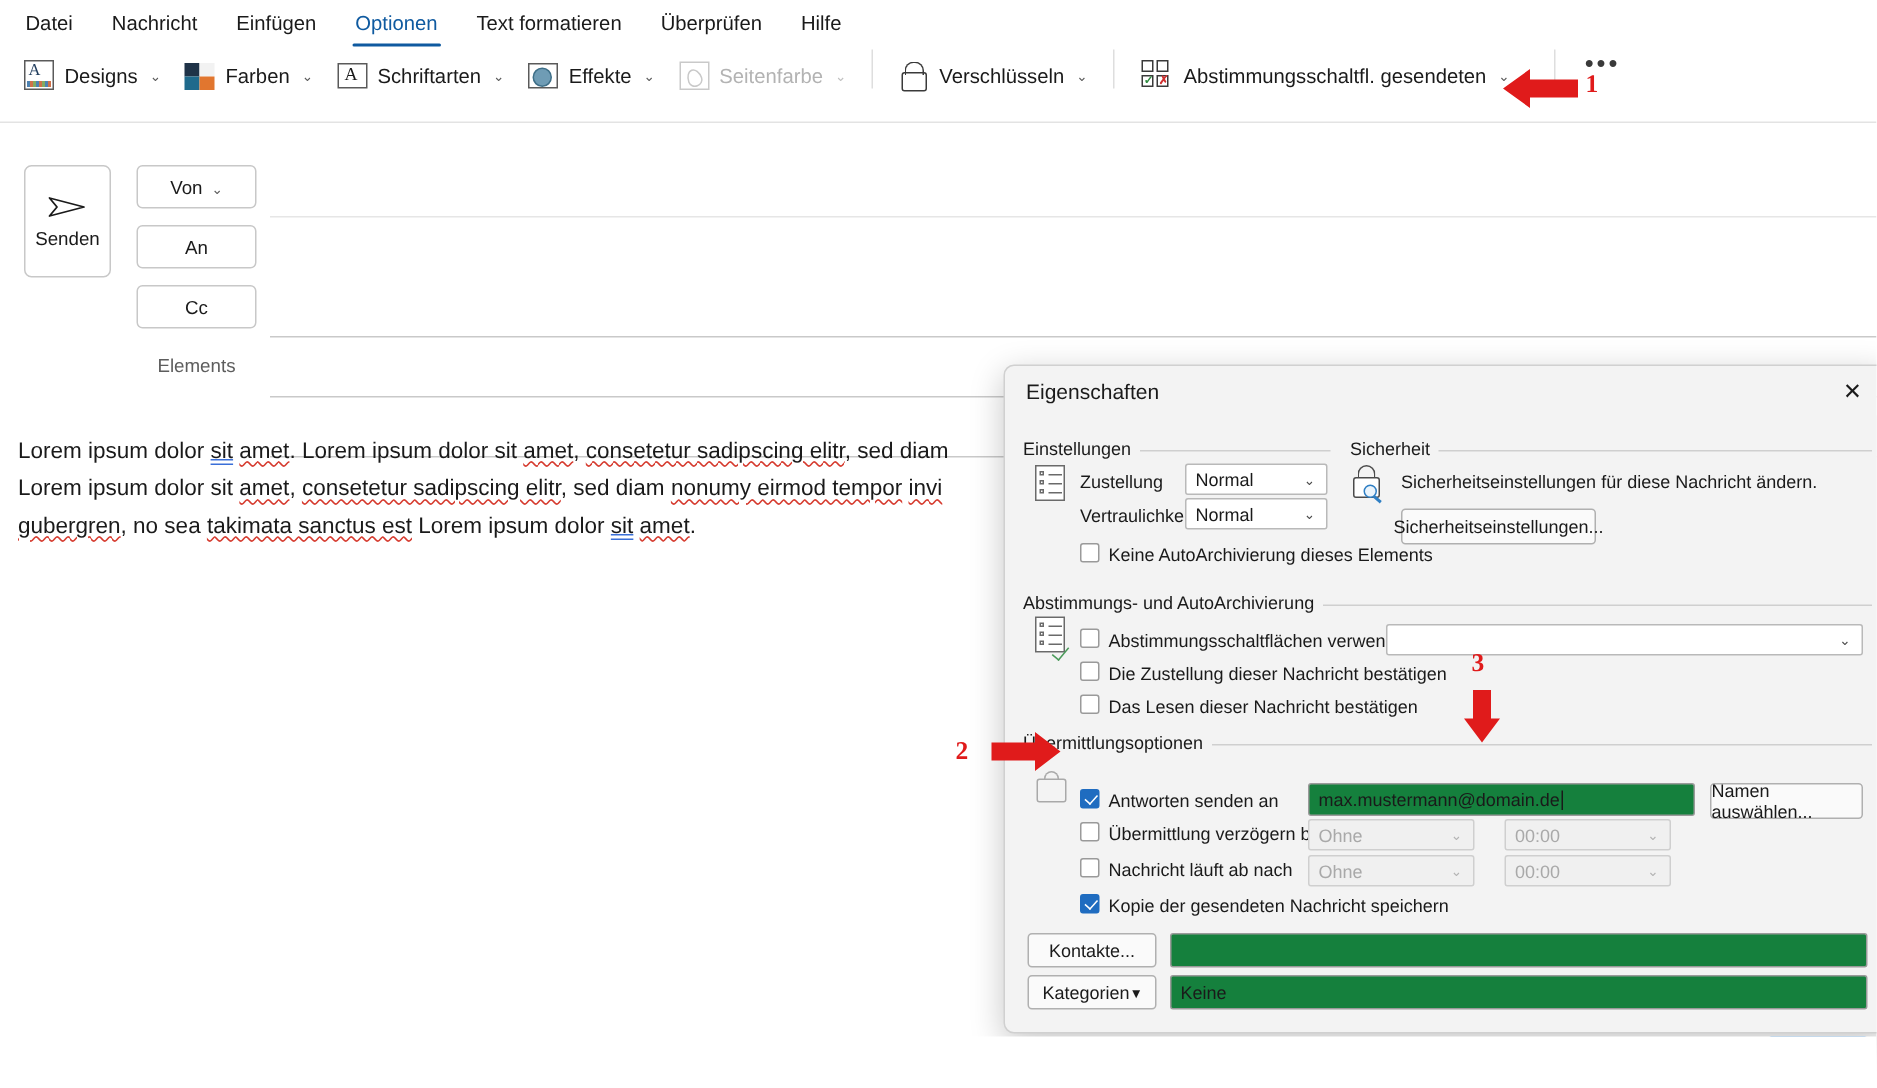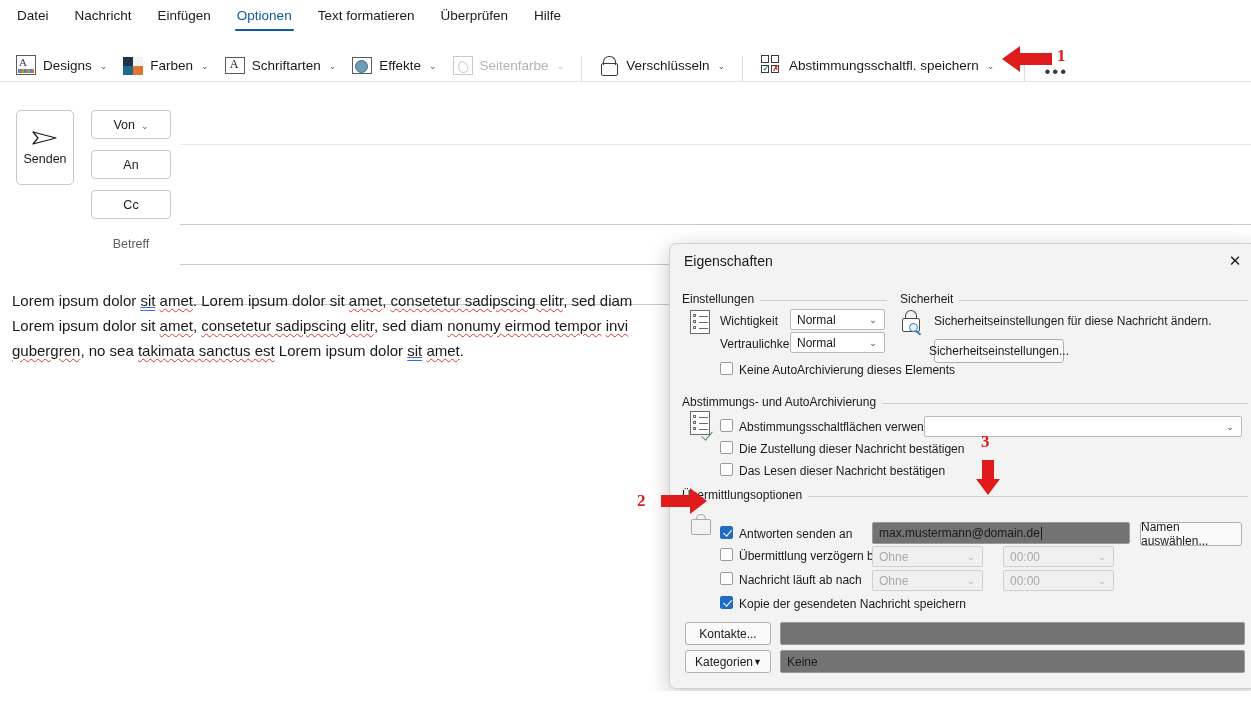--- a/index.html
+++ b/index.html
@@ -29,21 +29,21 @@
   .tab.active::after {
     content: ""; position: absolute; left: 11px; right: 11px; bottom: 2px;
     height: 2px; background: #0f5aa0; border-radius: 1px;
   }
 
   
   .ribbon {
     position: absolute; left: 0; top: 33px; width: 1251px; height: 49px;
     background: #fff; border-bottom: 1px solid #e3e3e3;
   }
-  .ribrow { display: flex; align-items: flex-end; height: 49px; padding-left: 8px; }
+  .ribrow { display: flex; align-items: flex-start; height: 49px; padding-left: 8px; }
   .ribbtn {
     display: flex; align-items: center; gap: 7px; height: 34px;
     padding: 0 8px; border-radius: 4px; white-space: nowrap;
     font-size: 13.5px; color: #1a1a1a; cursor: default;
   }
   .ribbtn.disabled { color: #b3b3b3; }
   .chev { font-size: 9px; color: #5a5a5a; margin-left: 1px; transform: translateY(1px); }
   .ribbtn.disabled .chev { color: #c0c0c0; }
   .sep { width: 1px; height: 26px; background: #dedede; margin: 0 9px; }
 
@@ -190,21 +190,21 @@
   }
   .combo .arrow {
     position:absolute; right:4px; top:0; bottom:0; width:14px;
     display:flex; align-items:center; justify-content:center;
     font-size:9px; color:#4a4a4a;
   }
   .combo.dis { background:#f0f0f0; color:#a9a9a9; border-color:#cfcfcf; }
   .combo.dis .arrow { color:#b3b3b3; }
 
   .txtinput {
-    position:absolute; height:22px; border:1px solid #9a9a9a; background:#737373;
+    position:absolute; height:22px; border:1px solid #9a9a9a; background:#15803d;
     border-radius:2px; font-size:12px; color:#1a1a1a;
     display:flex; align-items:center; padding-left:6px;
   }
   .caret { display:inline-block; width:1px; height:13px; background:#1a1a1a;
            margin-left:1px; }
 
   .btn {
     position:absolute; height:24px; border:1px solid #b0b0b0; background:#fafafa;
     border-radius:3px; font-size:12px; color:#1a1a1a;
     display:flex; align-items:center; justify-content:center; cursor:default;
@@ -330,21 +330,21 @@
 
       <div class="ribbtn">
         <span class="ico ico-vote">
           <i class="b1"></i>
             <i class="b2"></i>
             <i class="b3"></i>
             <i class="b4"></i>
           <u class="ok">✓</u>
             <u class="no">✗</u>
         </span>
-        <span>Abstimmungsschaltfl. speichern</span>
+        <span>Abstimmungsschaltfl. gesendeten</span>
         <span class="chev">⌄</span>
       </div>
 
       <div class="sep" style="margin-left:22px"></div>
 
       <div class="ellipsis">•••</div>
     </div>
     <div class="launcher">↘</div>
   </div>
 
@@ -361,21 +361,21 @@
     <div class="fieldbtn fb-von">
       <span>Von</span>
       <span class="chev">⌄</span>
     </div>
     <div class="fieldbtn fb-an">
       <span>An</span>
     </div>
     <div class="fieldbtn fb-cc">
       <span>Cc</span>
     </div>
-    <div class="betreff">Betreff</div>
+    <div class="betreff">Elements</div>
 
     <div class="fieldline top"></div>
     <div class="fieldline fl1"></div>
     <div class="fieldline fl2"></div>
     <div class="fieldline fl3"></div>
   </div>
 
   <div class="bodytext">
     <div class="ln">Lorem ipsum dolor <span class="gr">sit</span> <span class="sp">amet</span>. Lorem ipsum dolor sit <span class="sp">amet</span>, <span class="sp">consetetur sadipscing elitr</span>, sed diam</div>
     <div class="ln">Lorem ipsum dolor sit <span class="sp">amet</span>, <span class="sp">consetetur sadipscing elitr</span>, sed diam <span class="sp">nonumy eirmod tempor</span> <span class="sp">invi</span></div>
@@ -404,21 +404,21 @@
 
       <span class="dico dico-list" style="left:18px; top:33px;">
         <b></b>
           <b></b>
           <b></b>
           <s></s>
           <s></s>
           <s></s>
       </span>
 
-      <div class="lbl" style="left:48px; top:37px;">Wichtigkeit</div>
+      <div class="lbl" style="left:48px; top:37px;">Zustellung</div>
       <div class="combo" style="left:118px; top:32px; width:95px;">
         <span>Normal</span>
         <span class="arrow">⌄</span>
       </div>
 
       <div class="lbl" style="left:48px; top:60px;">Vertraulichkeit</div>
       <div class="combo" style="left:118px; top:55px; width:95px;">
         <span>Normal</span>
         <span class="arrow">⌄</span>
       </div>

